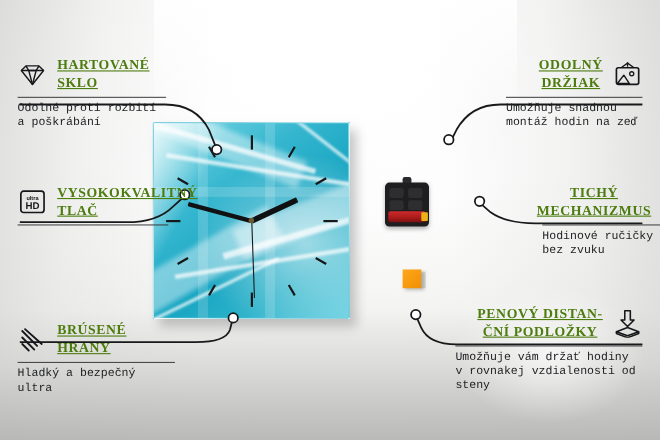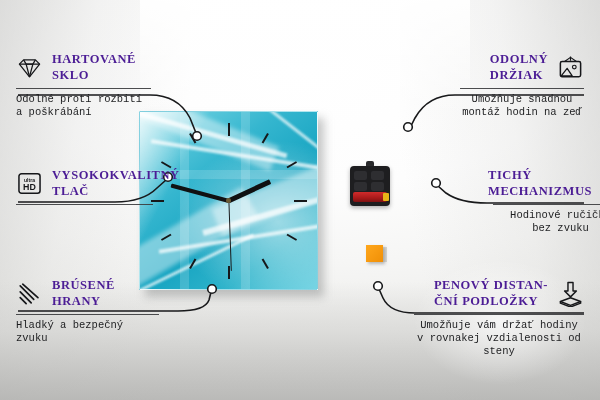--- a/index.html
+++ b/index.html
@@ -51,37 +51,38 @@
   .feat .head {
     display: flex; align-items: center; gap: 9px;
   }
   .feat.right .head { justify-content: flex-end; }
   .feat .title {
     font-family: "Liberation Serif", serif;
     font-weight: bold;
     font-size: 12.5px;
     line-height: 15.5px;
     letter-spacing: .55px;
-    color: #4c1d95;
+    color: #4d7c0f;
     text-transform: uppercase;
+    text-decoration: underline;
   }
   .feat.left .title { text-align: left; }
-  .feat.right .title { text-align: left; }
+  .feat.right .title { text-align: center; }
   .feat .rule {
     height: 1px; background: #3c3d3f; margin-top: 5px; opacity: .92;
   }
   .feat .desc {
     font-family: Liberation Mono, monospace;
     font-size: 10.5px;
     line-height: 13.2px;
     color: #1d1e20;
     margin-top: 3.5px;
     white-space: pre-line;
   }
-  .feat.right .desc { text-align: center; }
+  .feat.right .desc { text-align: left; }
 
   .icon { width: 27px; height: 27px; flex: 0 0 27px; display:block; }
   .icon svg { display:block; width:100%; height:100%; }
 
   
   #clock-wrap {
     position: absolute; left: 139px; top: 111px; width: 179px; height: 179px;
   }
   #clock-shadow {
     position: absolute; left: 6px; top: 7px; width: 179px; height: 179px;
@@ -262,36 +263,36 @@
           <rect x="3.5" y="4.5" width="25" height="23" rx="3" fill="none" stroke="#16171a" stroke-width="1.8"></rect>
           <text x="16" y="14" font-family="Liberation Sans, sans-serif" font-size="6" font-weight="bold" fill="#16171a" text-anchor="middle">ultra</text>
           <text x="16" y="24" font-family="Liberation Sans, sans-serif" font-size="10.5" font-weight="bold" fill="#16171a" text-anchor="middle">HD</text>
         </svg>
       </span>
       <span class="title">VYSOKOKVALITNÝ<br>TLAČ</span>
     </div>
     <div class="rule"></div>
   </div>
 
-  <div class="feat left" style="left:16px; top:278px; width:143px;">
+  <div class="feat left" style="left:16px; top:293px; width:143px;">
     <div class="head">
       <span class="icon">
         <svg viewBox="0 0 32 32">
             <g stroke="#16171a" stroke-width="2" stroke-linecap="round">
           <line x1="5" y1="7" x2="21" y2="23"></line>
           <line x1="5" y1="14" x2="18" y2="27"></line>
           <line x1="5" y1="21" x2="12" y2="28"></line>
           <line x1="8" y1="5" x2="26" y2="21"></line>
         </g>
           </svg>
       </span>
       <span class="title">BRÚSENÉ<br>HRANY</span>
     </div>
     <div class="rule"></div>
-    <div class="desc">Hladký a bezpečný zvuku</div>
+    <div class="desc">Hladký a bezpečný ultra</div>
   </div>
 
   <div class="feat right" style="left:460px; top:52px; width:124px;">
     <div class="head">
       <span class="title">ODOLNÝ<br>DRŽIAK</span>
       <span class="icon">
         <svg viewBox="0 0 32 32">
           <path d="M16 3 L16 8" fill="none" stroke="#16171a" stroke-width="1.4"></path>
           <path d="M9 9 L16 4 L23 9" fill="none" stroke="#16171a" stroke-width="1.4"></path>
           <rect x="4" y="9" width="24" height="18" rx="2" fill="none" stroke="#16171a" stroke-width="1.8"></rect>

